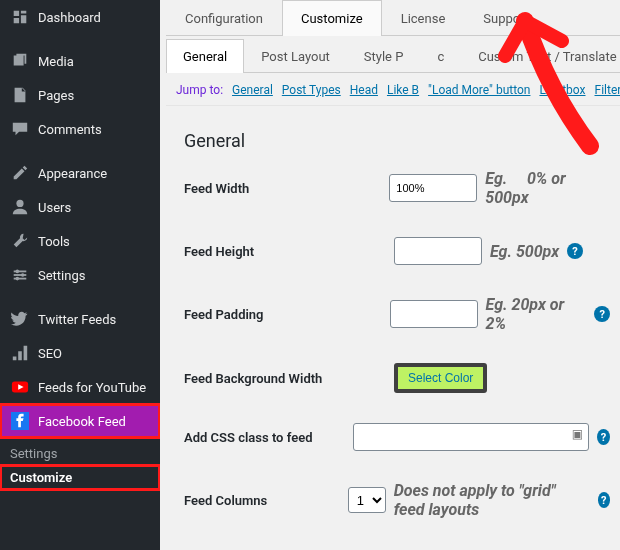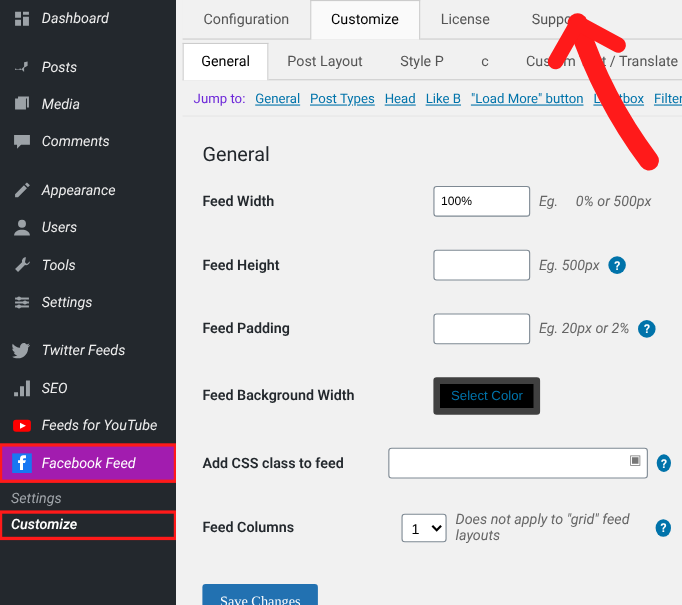--- a/index.html
+++ b/index.html
@@ -1,18 +1,18 @@
 <!DOCTYPE html>
 <html><head>
 <meta charset="utf-8">
 <style>
   html,body{margin:0;padding:0;font-family:-apple-system,BlinkMacSystemFont,"Segoe UI",Roboto,sans-serif;font-size:13px;color:#333;background:#f1f1f1;}
   .wrap{width:620px;height:550px;overflow:hidden;position:relative;}
   
-  .sidebar{position:absolute;left:0;top:0;width:160px;height:550px;background:#23282d;color:#eee;font-style:italic;}
+  .sidebar{position:absolute;left:0;top:0;width:160px;height:550px;background:#23282d;color:#eee;}
   .sb-item{display:flex;align-items:center;padding:7px 0 7px 10px;font-size:13px;color:#eee;cursor:pointer;}
   .sb-item .ic{width:20px;height:20px;margin-right:8px;display:flex;align-items:center;justify-content:center;}
   .sb-item .ic svg{width:18px;height:18px;fill:#9ca2a7;}
   .sb-item.current{background:#a21caf;color:#fff;position:relative;}
   .sb-item.current .ic svg{fill:#fff;}
   .sb-item.current::after{content:"";position:absolute;right:-8px;top:50%;margin-top:-8px;border:8px solid transparent;border-right-color:#f1f1f1;}
   .sb-sep{height:10px;}
   .sb-sub-head{padding:8px 0 4px 10px;color:#a0a5aa;font-size:13px;}
   .sb-sub-item{padding:5px 0 5px 10px;color:#ddd;font-size:13px;cursor:pointer;}
   .sb-sub-item.cur{color:#fff;font-weight:600;}
@@ -27,23 +27,23 @@
   .sub-tab.active{background:#fff;border-color:#ccc;color:#000;}
   .jump{padding:10px 4px 8px 10px;font-size:12px;color:#333;border-bottom:1px solid #e5e5e5;white-space:nowrap;}
   .jump a{color:#0073aa;text-decoration:underline;margin-right:6px;font-size:12px;}
   .jump .lbl{color:#6d28d9;margin-right:6px;}
   .content{padding:14px 10px 0 18px;}
   h3.section{font-size:18px;font-weight:400;color:#23282d;margin:10px 0 18px 0;}
   .field{display:flex;align-items:center;margin-bottom:30px;}
   .field .flabel{width:210px;font-size:13px;color:#23282d;font-weight:600;}
   .field input[type=text]{width:74px;height:22px;border:1px solid #7e8993;border-radius:3px;padding:2px 6px;font-size:11px;background:#fff;}
   .field input.wide{width:222px;}
-  .field .hint{font-size:13px;color:#666;font-style:italic;margin-left:8px;}
+  .field .hint{font-size:16px;color:#666;font-style:italic;margin-left:8px;font-weight:bold;}
   .qmark{display:inline-flex;width:16px;height:16px;border-radius:50%;background:#0073aa;color:#fff;font-size:11px;font-weight:bold;align-items:center;justify-content:center;margin-left:8px;cursor:pointer;}
-  .select-color-btn{border:6px solid #404040;border-radius:3px;background:#000000;color:#0073aa;font-size:12px;padding:4px 10px;cursor:pointer;}
+  .select-color-btn{border:4px solid #404040;border-radius:3px;background:#bef264;color:#0073aa;font-size:12px;padding:4px 10px;cursor:pointer;}
   .num-select{width:46px;height:26px;border:1px solid #7e8993;border-radius:3px;background:#fff;padding:2px 4px;font-size:13px;}
   .save-btn{background:#2271b1;color:#fff;border:none;border-radius:3px;padding:8px 16px;font-size:13px;cursor:pointer;margin-top:6px;font-family:Liberation Serif, serif;}
   
   .arrow-svg{position:absolute;left:310px;top:-4px;width:190px;height:160px;pointer-events:none;}
   .lock-badge{position:absolute;right:6px;top:4px;font-size:12px;color:#777;}
   .input-rel{position:relative;display:inline-block;}
 </style>
 </head>
 <body>
 
@@ -55,32 +55,32 @@
           <svg viewBox="0 0 20 20">
             <path d="M3 3h6v6H3zM11 3h6v3h-6zM11 8h6v9h-6zM3 11h6v6H3z"></path>
           </svg>
         </span>
       <span>Dashboard</span>
     </div>
     <div class="sb-sep"></div>
     <div class="sb-item">
       <span class="ic">
           <svg viewBox="0 0 20 20">
-            <path d="M10 2l3 3-1 4 3 3-5 0-3 5-1-1 5-3 0-5-3-3z" transform="rotate(45 10 10)"></path>
-          </svg>
-        </span>
-      <span>Posts</span>
-    </div>
-    <div class="sb-item">
-      <span class="ic">
-          <svg viewBox="0 0 20 20">
             <path d="M3 4h11v11H3zM6 2h11v11h-2V4H6z"></path>
           </svg>
         </span>
       <span>Media</span>
+    </div>
+    <div class="sb-item">
+      <span class="ic">
+          <svg viewBox="0 0 20 20">
+            <path d="M4 2h9l3 3v13H4zM12 2v4h4"></path>
+          </svg>
+        </span>
+      <span>Pages</span>
     </div>
     <div class="sb-item">
       <span class="ic">
           <svg viewBox="0 0 20 20">
             <path d="M2 3h16v10H9l-4 4v-4H2z"></path>
           </svg>
         </span>
       <span>Comments</span>
     </div>
     <div class="sb-sep"></div>

